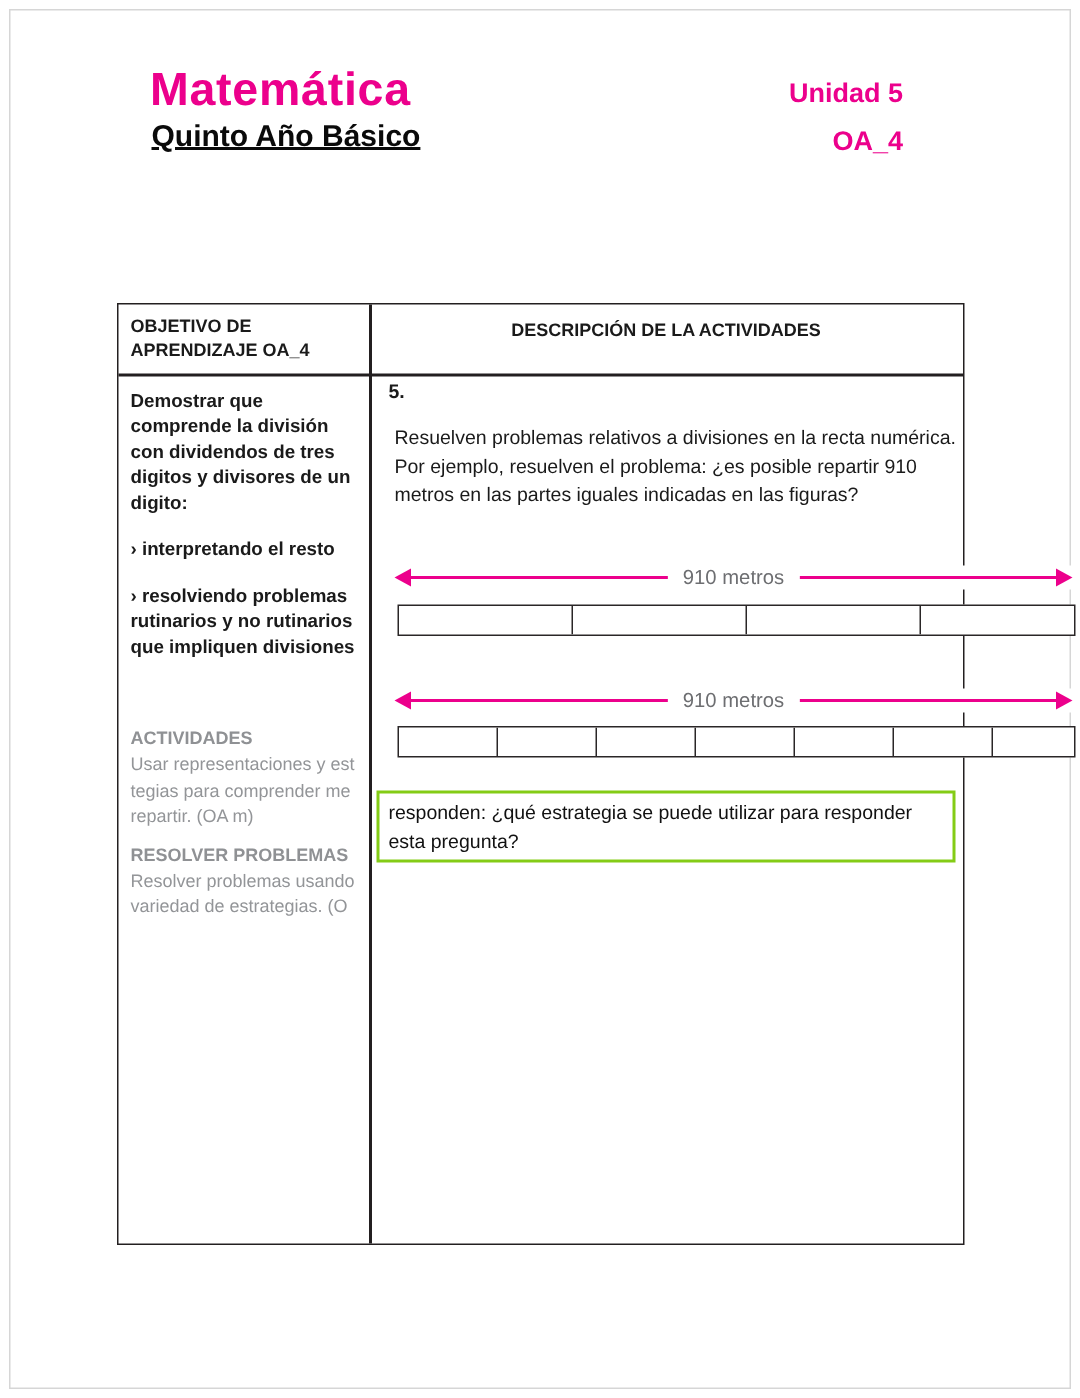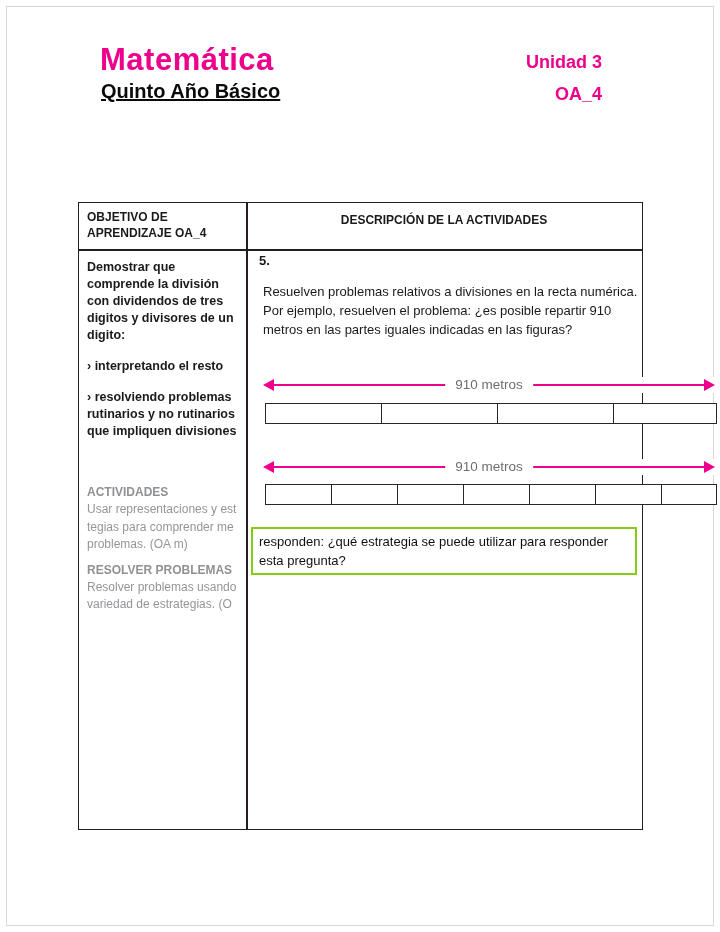--- a/index.html
+++ b/index.html
@@ -53,40 +53,40 @@
   .question-box { position:absolute; left:172px; top:324px; width:386px; background:#ffffff; border:2px solid #84cc16; padding:3px 6px; font-size:13px; color:#111111; line-height:19px; z-index:5; }
 </style>
 </head>
 <body>
 
 <div class="page">
   <div class="page-frame"></div>
 
   <div class="subject-title">Matemática</div>
   <div class="grade-title">Quinto Año Básico</div>
-  <div class="unit-label">Unidad 3</div>
+  <div class="unit-label">Unidad 5</div>
   <div class="oa-label">OA_4</div>
 
 
   <div class="activity-table">
     <div class="col-divider"></div>
     <div class="row-divider"></div>
 
     <div class="th-objective">OBJETIVO DE APRENDIZAJE OA_4</div>
     <div class="th-description">DESCRIPCIÓN DE LA ACTIVIDADES</div>
 
     <div class="objective-cell">
       <p class="obj-intro">Demostrar que comprende la división con dividendos de tres digitos y divisores de un digito:</p>
       <p class="obj-bullet">› interpretando el resto</p>
       <p class="obj-bullet">› resolviendo problemas rutinarios y no rutinarios que impliquen divisiones</p>
       <div class="skills">
         <p class="skill-title">ACTIVIDADES</p>
         <p class="skill-line">Usar representaciones y est</p>
         <p class="skill-line">tegias para comprender me</p>
-        <p class="skill-line">problemas. (OA m)</p>
+        <p class="skill-line">repartir. (OA m)</p>
         <p class="skill-title t2">RESOLVER PROBLEMAS</p>
         <p class="skill-line">Resolver problemas usando</p>
         <p class="skill-line">variedad de estrategias. (O</p>
       </div>
     </div>
 
     <div class="activity-number">5.</div>
     <div class="activity-paragraph">Resuelven problemas relativos a divisiones en la recta numérica. Por ejemplo, resuelven el problema: ¿es posible repartir 910 metros en las partes iguales indicadas en las figuras?</div>
 
     <div class="arrow arrow-1">

